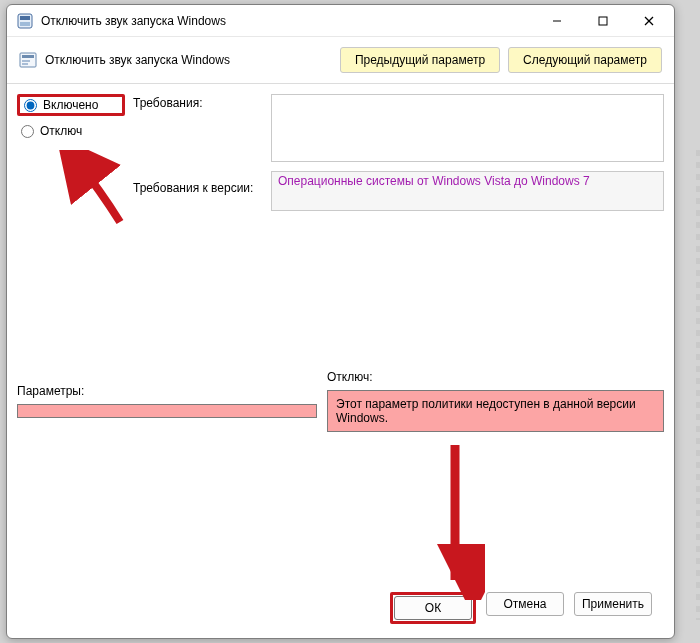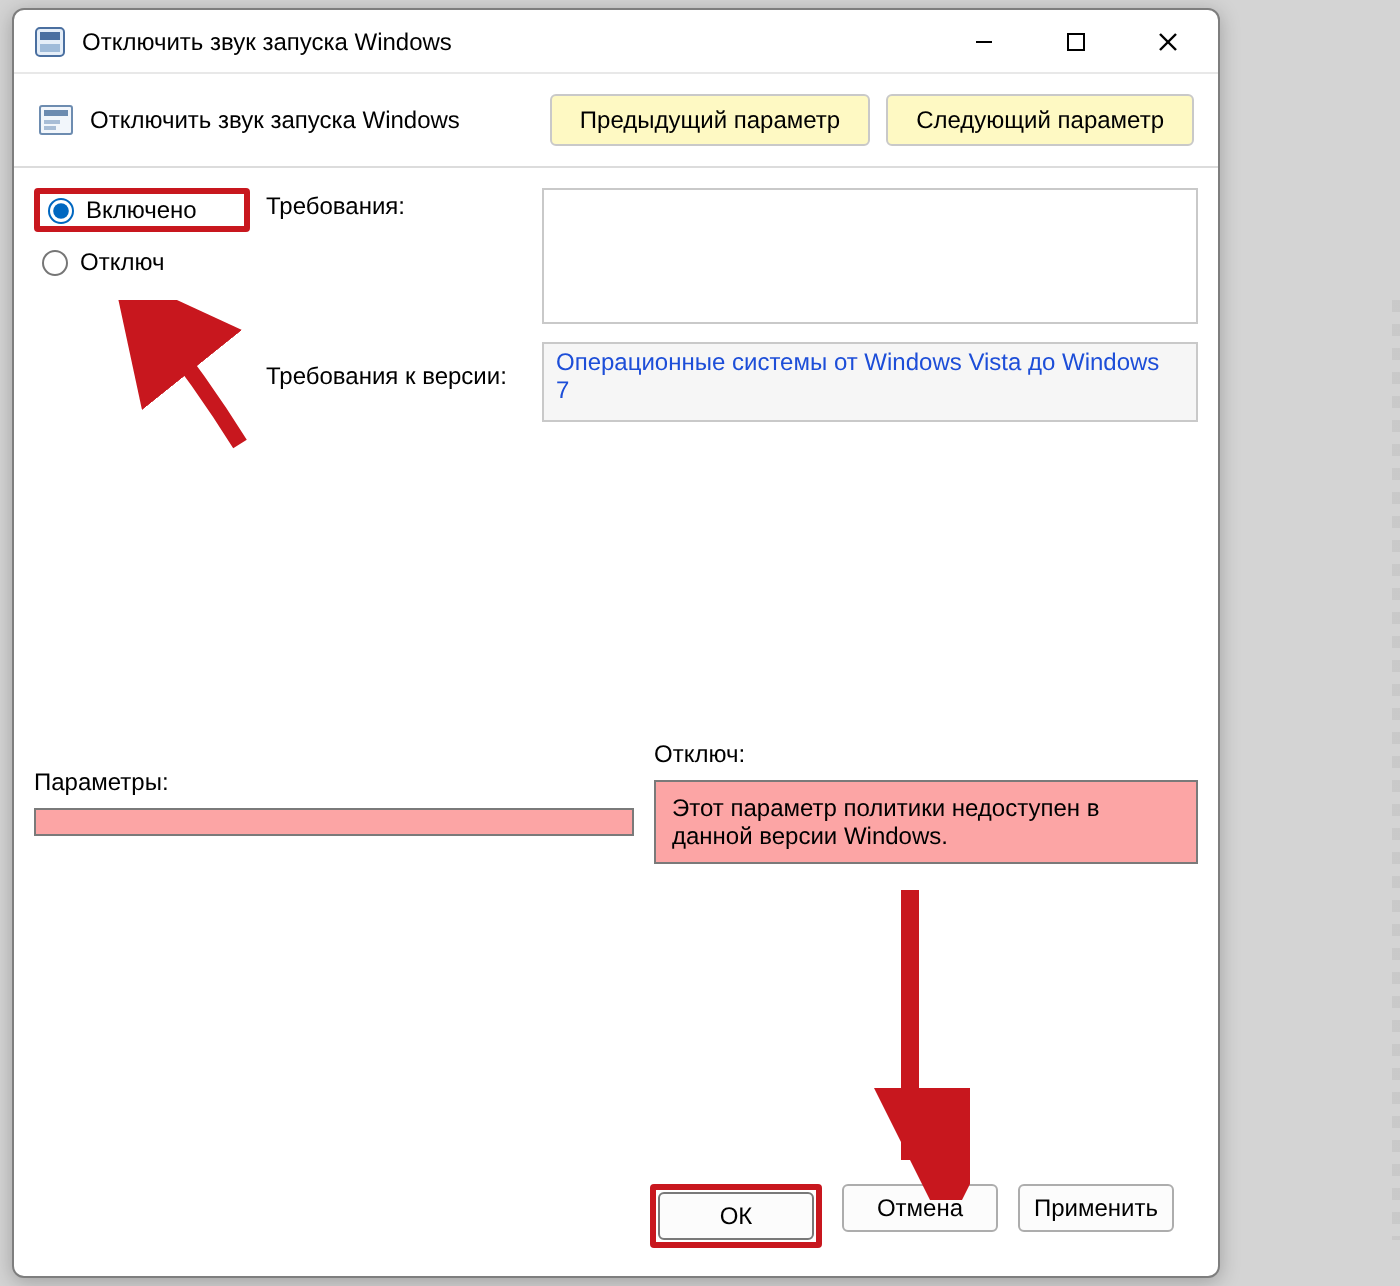--- a/index.html
+++ b/index.html
@@ -12,21 +12,21 @@
     font-family: "Segoe UI", Tahoma, sans-serif;
     font-size: 12px;
     color: #000;
     position: relative;
     overflow: hidden;
   }
   .window {
     position: absolute;
     left: 6px;
     top: 4px;
-    width: 604px;
+    width: 669px;
     height: 635px;
     background: #fff;
     border: 1px solid #7e7e7e;
     border-radius: 6px;
     box-shadow: 0 2px 10px rgba(0,0,0,.25);
     display: flex;
     flex-direction: column;
   }
   .titlebar {
     height: 32px;
@@ -132,21 +132,21 @@
     overflow-y: scroll;
   }
   .req-box {
     margin-top: 6px;
     width: 100%;
     height: 40px;
     border: 1px solid #c9c9c9;
     background: #f6f6f6;
     padding: 2px 18px 2px 6px;
     overflow-y: scroll;
-    color: #1d4ed8;
+    color: #a21caf;
   }
 
   .lower-row {
     display: flex;
     gap: 10px;
     margin-top: 10px;
     flex: 1;
     min-height: 0;
     align-items: center;
   }

